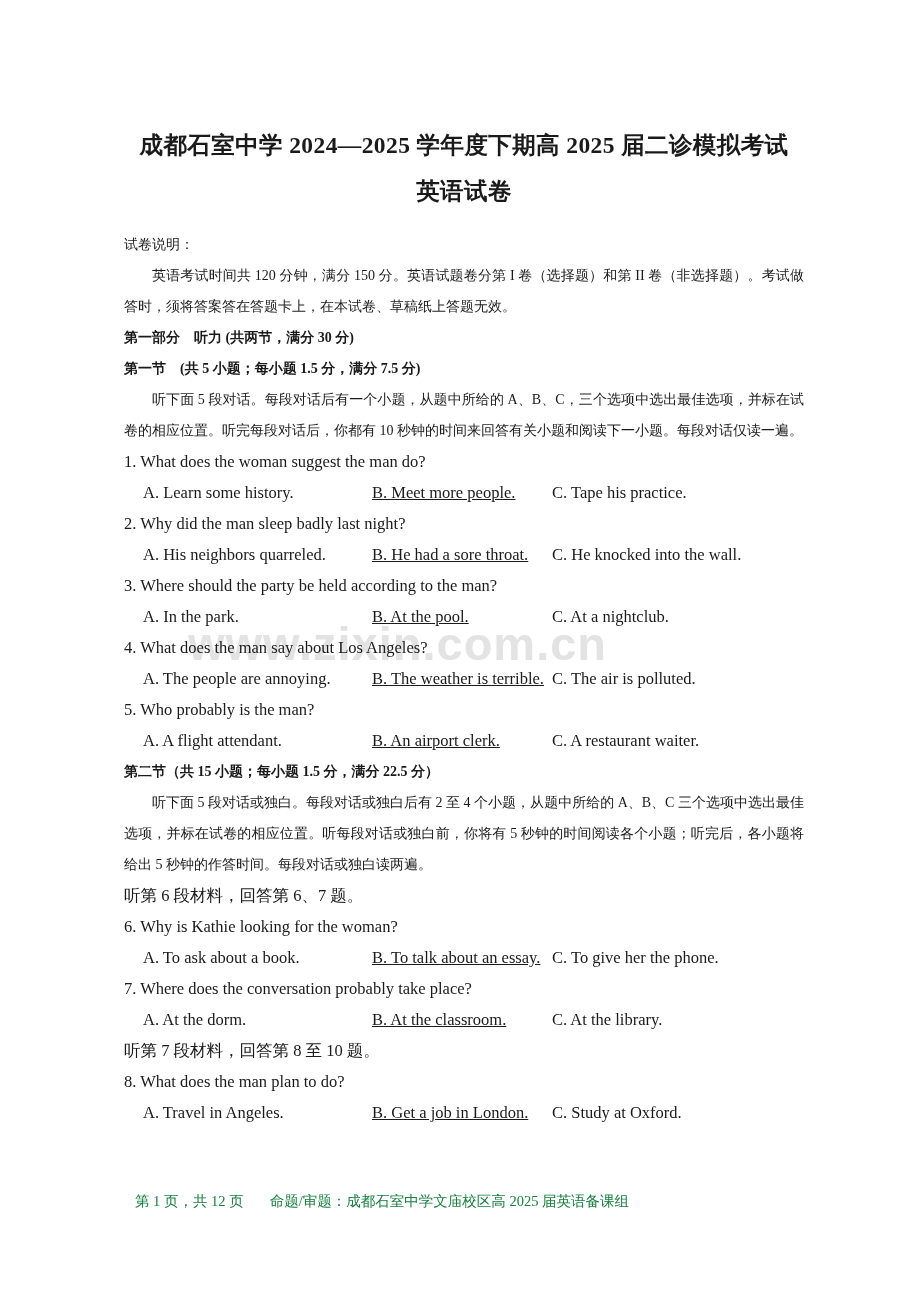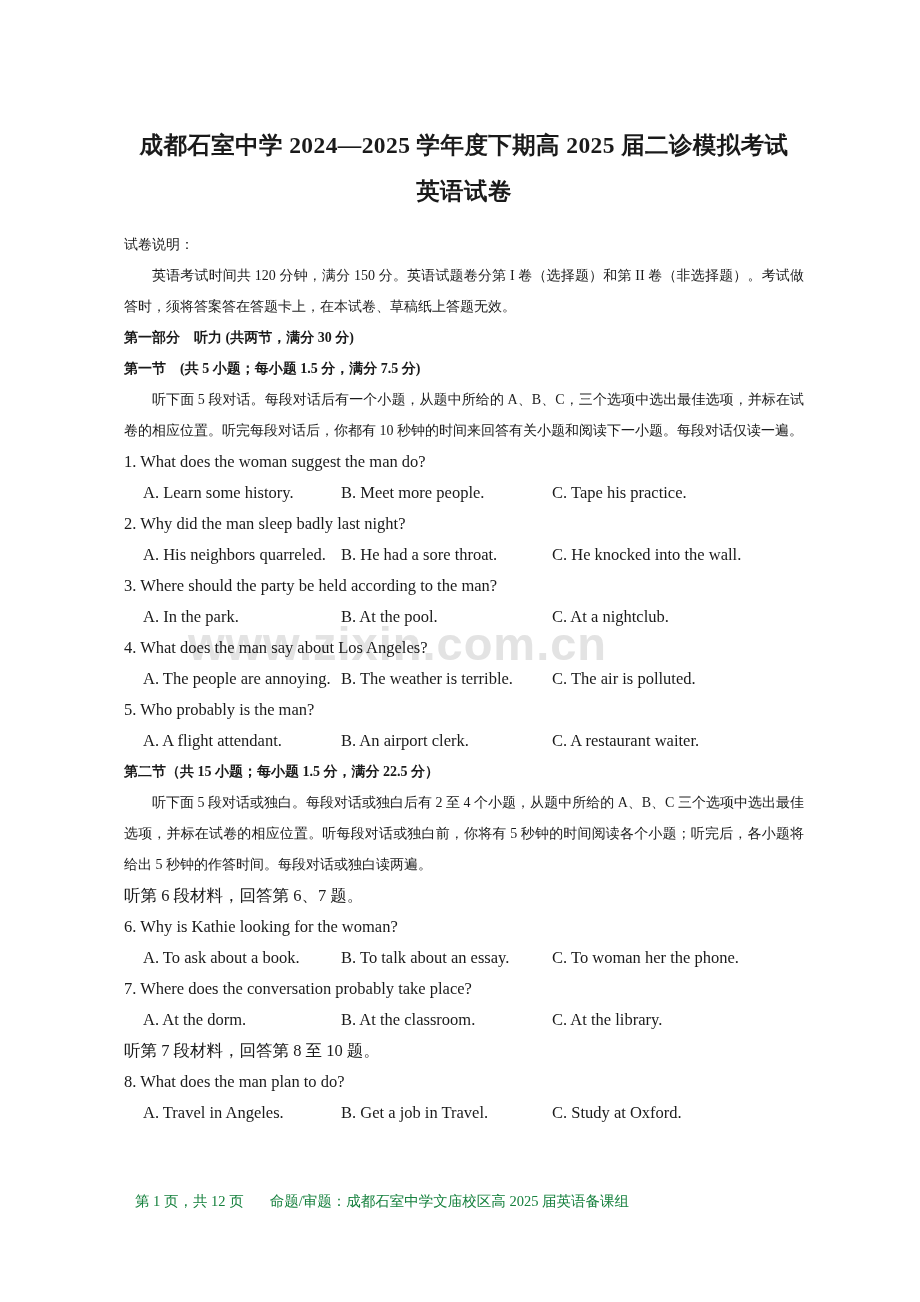--- a/index.html
+++ b/index.html
@@ -92,21 +92,21 @@
     margin: 0;
     position: relative;
     height: 31px;
     white-space: nowrap;
   }
   .opt {
     position: absolute;
     top: 0;
   }
   .opt.a { left: 19px; }
-  .opt.b { left: 217px; }
+  .opt.b { left: 248px; text-decoration: underline; }
   .opt.c { left: 428px; }
 
   
   .footer {
     position: absolute;
     left: 0;
     top: 1191px;
     width: 764px;
     text-align: center;
     font-size: 14.5px;
@@ -176,36 +176,36 @@
 
     <p class="para bold">第二节（共 15 小题；每小题 1.5 分，满分 22.5 分）</p>
     <p class="para indent">听下面 5 段对话或独白。每段对话或独白后有 2 至 4 个小题，从题中所给的 A、B、C 三个选项中选出最佳选项，并标在试卷的相应位置。听每段对话或独白前，你将有 5 秒钟的时间阅读各个小题；听完后，各小题将给出 5 秒钟的作答时间。每段对话或独白读两遍。</p>
 
     <p class="q-line">听第 6 段材料，回答第 6、7 题。</p>
 
     <p class="q-line">6. Why is Kathie looking for the woman?</p>
     <div class="opts">
       <span class="opt a">A. To ask about a book.</span>
       <span class="opt b">B. To talk about an essay.</span>
-      <span class="opt c">C. To woman her the phone.</span>
+      <span class="opt c">C. To give her the phone.</span>
     </div>
 
     <p class="q-line">7. Where does the conversation probably take place?</p>
     <div class="opts">
       <span class="opt a">A. At the dorm.</span>
       <span class="opt b">B. At the classroom.</span>
       <span class="opt c">C. At the library.</span>
     </div>
 
     <p class="q-line">听第 7 段材料，回答第 8 至 10 题。</p>
 
     <p class="q-line">8. What does the man plan to do?</p>
     <div class="opts">
       <span class="opt a">A. Travel in Angeles.</span>
-      <span class="opt b">B. Get a job in Travel.</span>
+      <span class="opt b">B. Get a job in London.</span>
       <span class="opt c">C. Study at Oxford.</span>
     </div>
 
   </div>
 
   <div class="footer">
     <span>第 1 页，共 12 页</span><span class="fsep"></span><span>命题/审题：成都石室中学文庙校区高 2025 届英语备课组</span>
   </div>
 
 </div>

